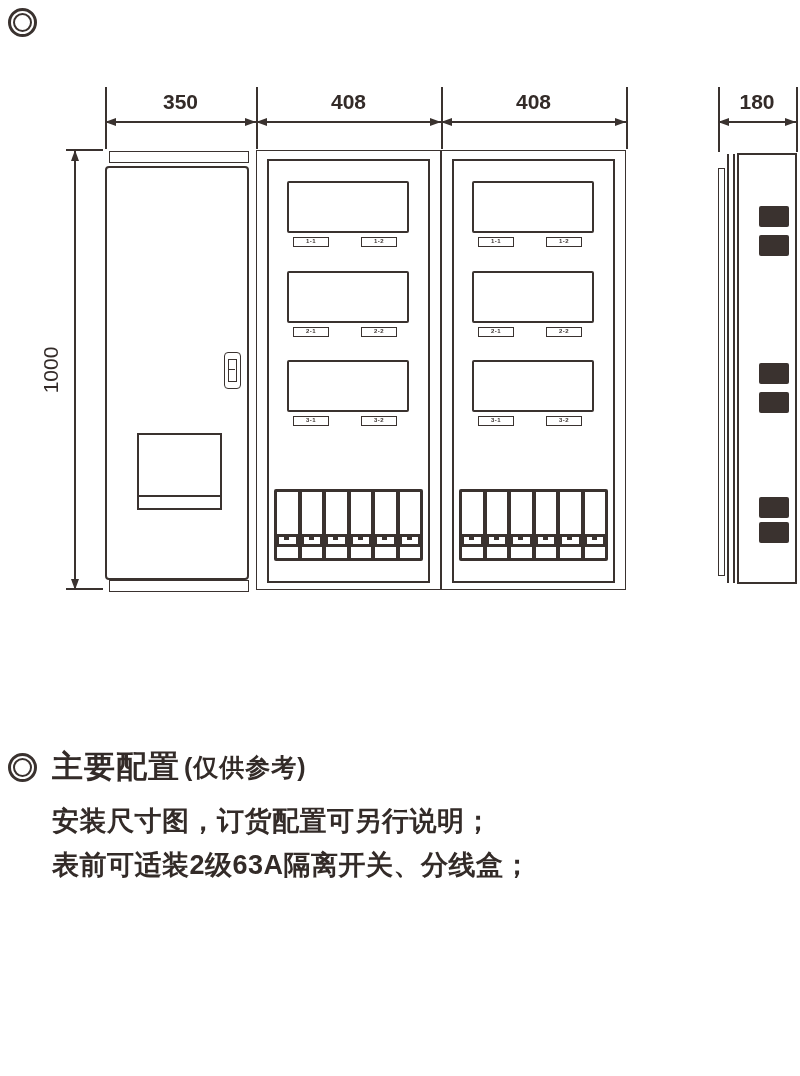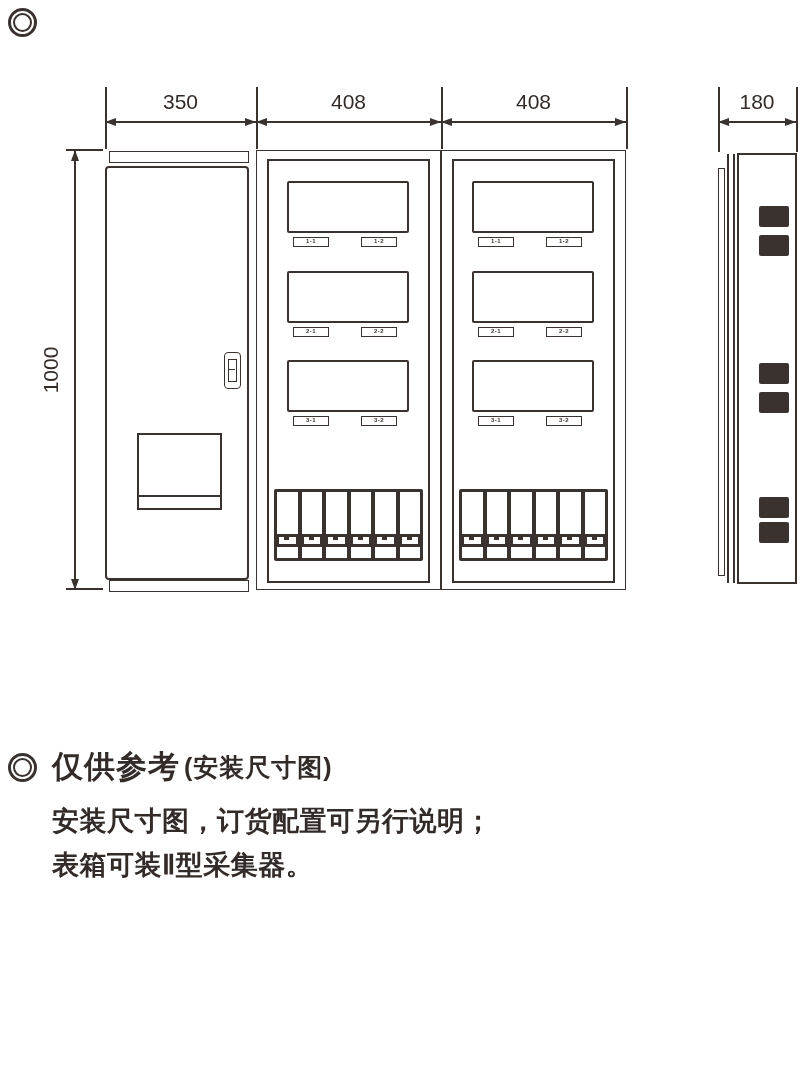--- a/index.html
+++ b/index.html
@@ -16,21 +16,21 @@
 
   
   .ext{ position:absolute; width:1.5px; background:var(--ink); }
   .exth{ position:absolute; height:1.5px; background:var(--ink); }
   .dimh{ position:absolute; height:1.5px; background:var(--ink); }
   .dimh::before{ content:""; position:absolute; left:0; top:-3.2px; border-top:4px solid transparent;
                  border-bottom:4px solid transparent; border-right:11px solid var(--ink); }
   .dimh::after{ content:""; position:absolute; right:0; top:-3.2px; border-top:4px solid transparent;
                 border-bottom:4px solid transparent; border-left:11px solid var(--ink); }
   .dimh .dlabel{ position:absolute; left:0; right:0; top:-31px; text-align:center;
-                 font-size:21px; font-weight:400; color:var(--text); }
+                 font-size:21px; font-weight:700; color:var(--text); }
   .dimv{ position:absolute; width:1.5px; background:var(--ink); }
   .dimv::before{ content:""; position:absolute; top:0; left:-3.2px; border-left:4px solid transparent;
                  border-right:4px solid transparent; border-bottom:11px solid var(--ink); }
   .dimv::after{ content:""; position:absolute; bottom:0; left:-3.2px; border-left:4px solid transparent;
                 border-right:4px solid transparent; border-top:11px solid var(--ink); }
   .dimv .dlabel{ position:absolute; top:50%; left:0; transform:translate(-100%,-50%) rotate(-90deg);
                  font-size:21px; font-weight:500; color:var(--text); }
 
   
   .box{ position:absolute; border:2px solid var(--ink); background:#fff; box-sizing:border-box; }
@@ -222,20 +222,20 @@
 <div class="box" style="left:737px; top:153px; width:60px; height:431px;"></div>
 <div class="louver" style="left:759px; top:206px;"></div>
 <div class="louver" style="left:759px; top:235px;"></div>
 <div class="louver" style="left:759px; top:363px;"></div>
 <div class="louver" style="left:759px; top:392px;"></div>
 <div class="louver" style="left:759px; top:497px;"></div>
 <div class="louver" style="left:759px; top:522px;"></div>
 
 <div class="sec-title" style="left:8px; top:746px;">
   <span class="bullseye"></span>
-  <span class="t-big" style="letter-spacing:1px;">仅供参考</span>
-  <span class="t-sub" style="margin-left:-11px;">(安装尺寸图)</span>
+  <span class="t-big" style="letter-spacing:1px;">主要配置</span>
+  <span class="t-sub" style="margin-left:-11px;">(仅供参考)</span>
 </div>
 
 <div class="config-lines">
   <div>安装尺寸图，订货配置可另行说明；</div>
-  <div>表箱可装Ⅱ型采集器。</div>
+  <div>表前可适装2级63A隔离开关、分线盒；</div>
 </div>
 
 </body></html>

